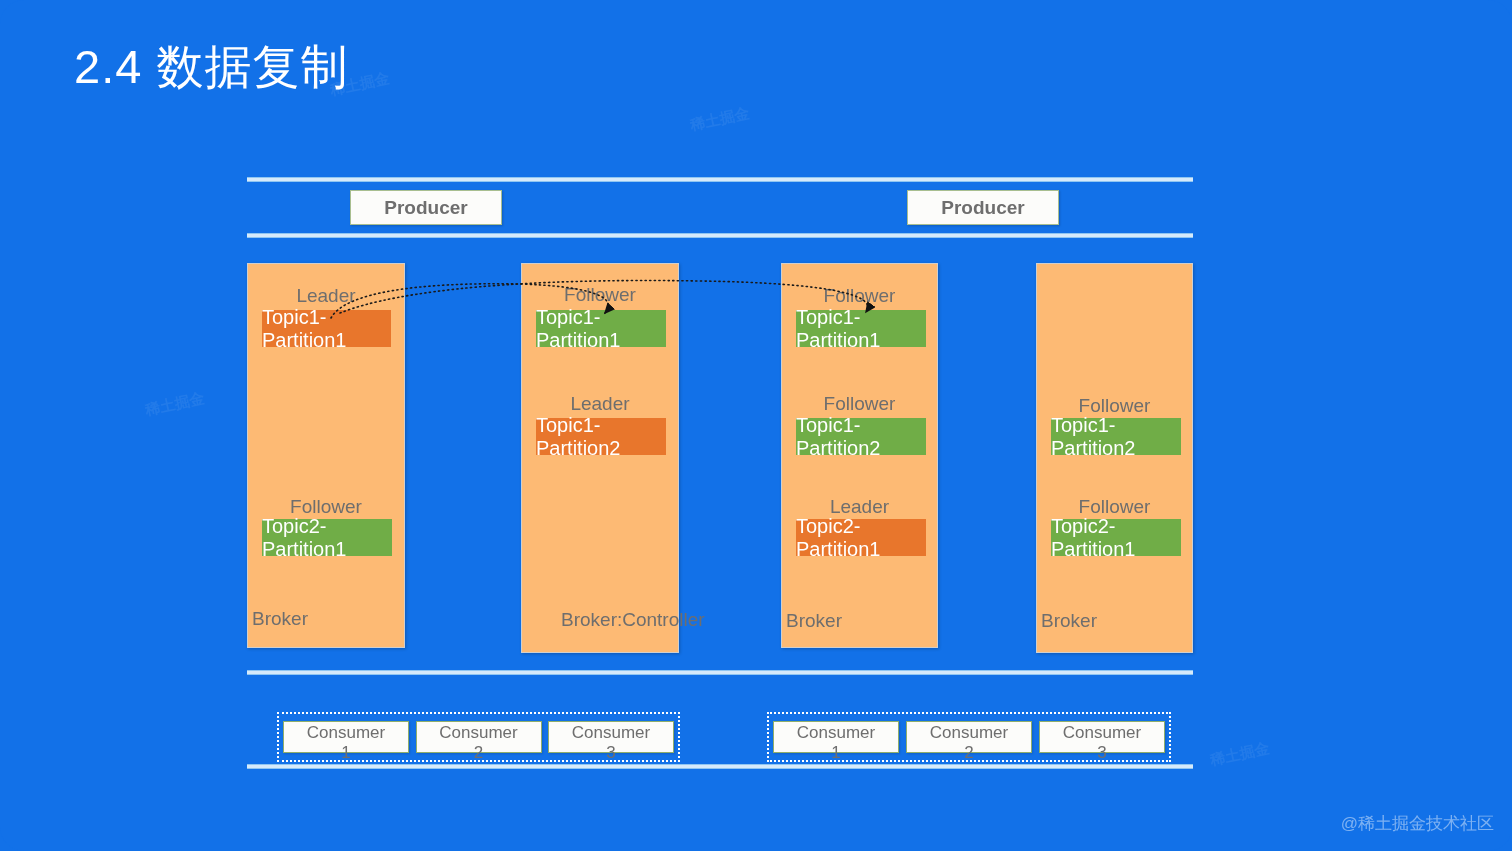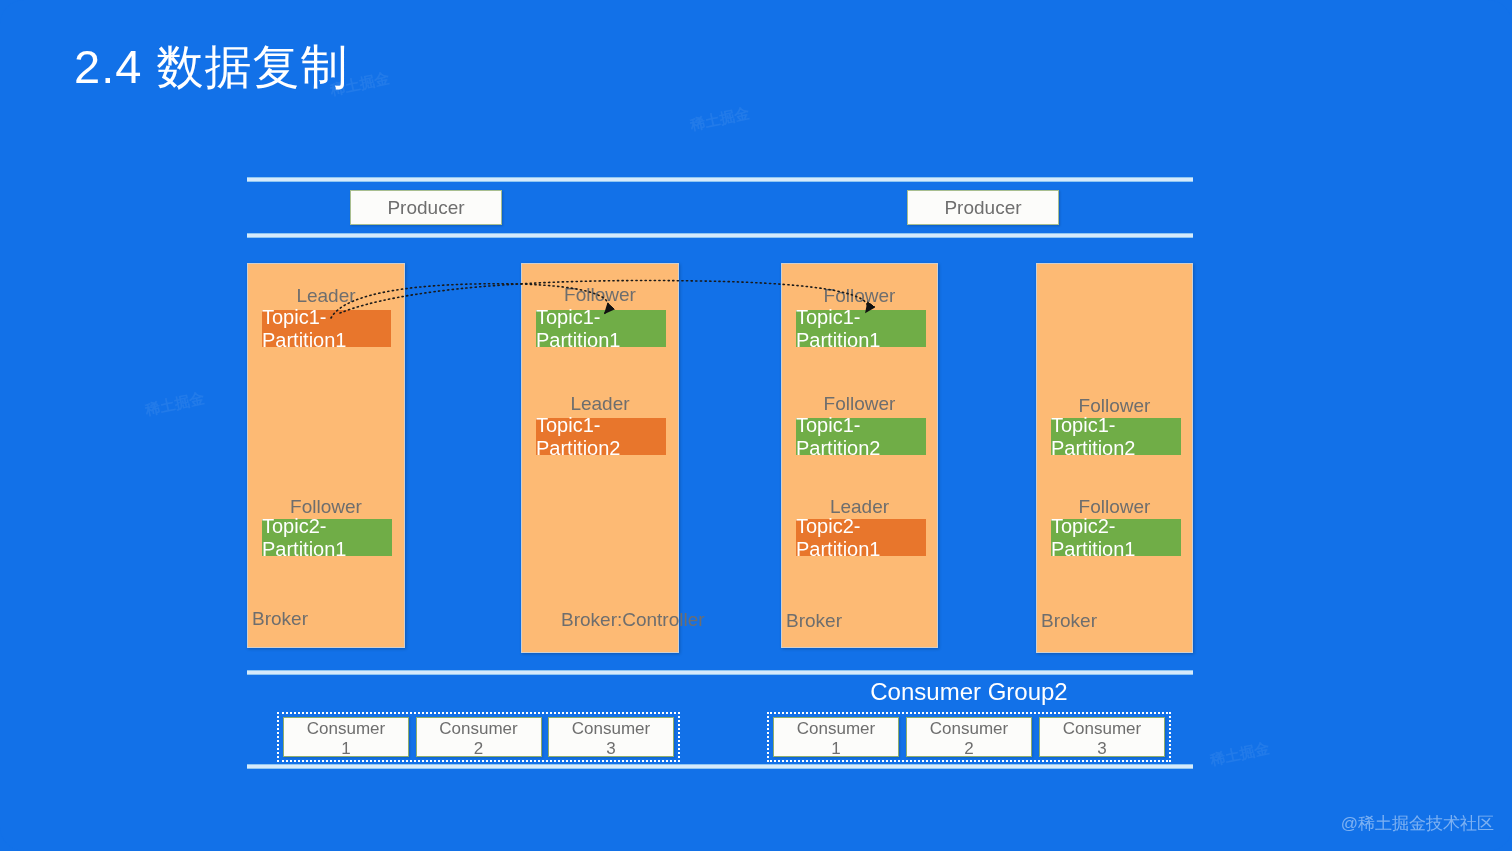--- a/index.html
+++ b/index.html
@@ -55,20 +55,21 @@
     height: 35px;
     background: #FCFCFA;
     border: 1px solid #A8BE8F;
     box-sizing: border-box;
     display: flex;
     align-items: center;
     justify-content: center;
     font-size: 19px;
     color: #6E6E6E;
     box-shadow: 1px 1px 2px rgba(0,0,0,0.18);
+    font-weight: bold;
   }
   .producer.p1 { left: 350px; top: 190px; width: 152px; }
   .producer.p2 { left: 907px; top: 190px; width: 152px; }
 
   
   .broker {
     position: absolute;
     background: #fdba74;
     border: 1px solid #CFCFCF;
     box-sizing: border-box;
@@ -132,21 +133,21 @@
     display: flex;
     align-items: center;
     justify-content: space-between;
     padding: 4px;
   }
   .cg-box.g1 { left: 277px; top: 712px; width: 403px; height: 50px; }
   .cg-box.g2 { left: 767px; top: 712px; width: 404px; height: 50px; }
 
   .consumer {
     width: 126px;
-    height: 40px;
+    height: 32px;
     background: #FCFCFA;
     border: 1px solid #8FAE6B;
     box-sizing: border-box;
     font-size: 17px;
     color: #6E6E6E;
     line-height: 20px;
     text-align: center;
     padding-top: 1px;
     box-shadow: 1px 1px 2px rgba(0,0,0,0.15);
   }
@@ -260,21 +261,20 @@
     <div class="consumer">
       <span>Consumer</span>
       <span class="c-num">2</span>
     </div>
     <div class="consumer">
       <span>Consumer</span>
       <span class="c-num">3</span>
     </div>
   </div>
 
-  <div class="cg-title t2">Consumer Group2</div>
   <div class="cg-box g2">
     <div class="consumer">
       <span>Consumer</span>
       <span class="c-num">1</span>
     </div>
     <div class="consumer">
       <span>Consumer</span>
       <span class="c-num">2</span>
     </div>
     <div class="consumer">

